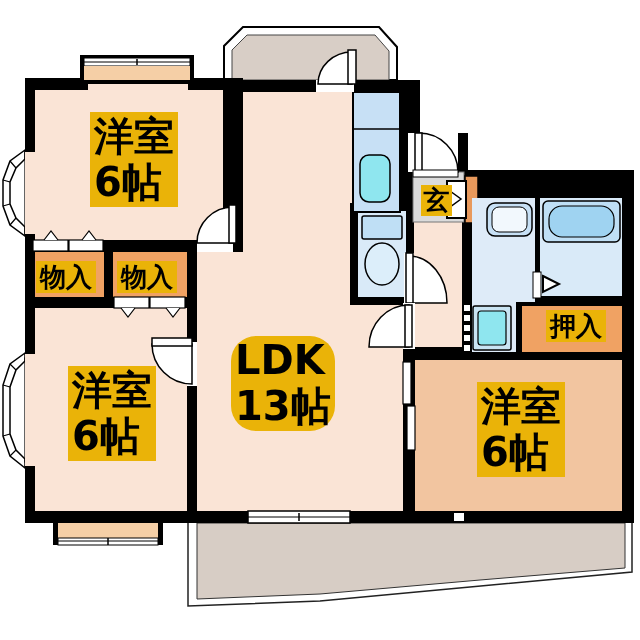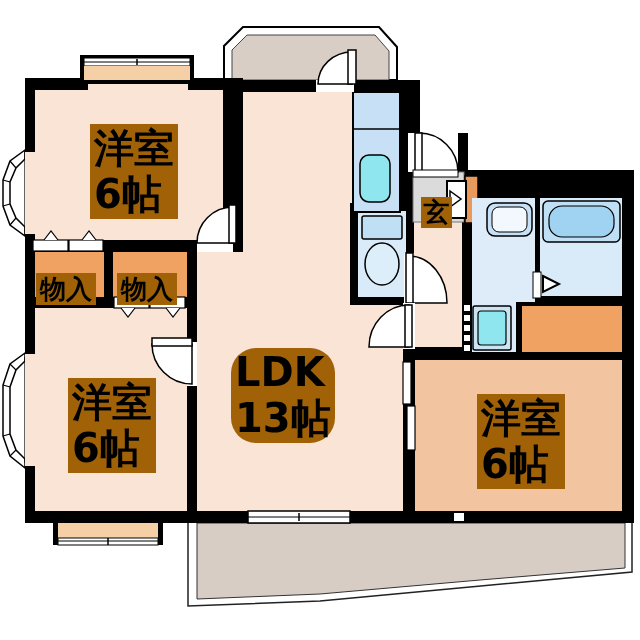--- a/index.html
+++ b/index.html
@@ -1,20 +1,20 @@
 <!DOCTYPE html>
 <html><head>
 <meta charset="utf-8">
 <style>
   html,body{margin:0;padding:0;background:#fff;}
   #stage{position:relative;width:640px;height:640px;background:#fff;overflow:hidden;
          font-family:"DejaVu Sans",sans-serif;}
   #plan-svg{position:absolute;left:0;top:0;}
-  .room-label{position:absolute;background:#a16207;color:#000;font-weight:600;
-              line-height:1.16;white-space:nowrap;padding:1px 4px;margin-top:12px;}
+  .room-label{position:absolute;background:#eab308;color:#000;font-weight:600;
+              line-height:1.16;white-space:nowrap;padding:1px 4px;}
   .lbl-lg{font-size:40px;}
   .lbl-md{font-size:26px;}
   .lbl-balcony{font-size:27px;letter-spacing:1px;}
   .genkan{display:flex;align-items:center;justify-content:center;}
 </style>
 </head>
 <body>
 
 <div id="stage">
 <svg id="plan-svg" width="640" height="640" viewBox="0 0 640 640">
@@ -204,16 +204,19 @@
   <div class="room-label lbl-lg" style="left:231px;top:336px;border-radius:25px;">
     <div>LDK</div>
     <div>13帖</div>
   </div>
   <div class="room-label lbl-md" style="left:36px;top:261px;">
     <span>物入</span>
   </div>
   <div class="room-label lbl-md" style="left:117px;top:261px;">
     <span>物入</span>
   </div>
+  <div class="room-label lbl-md" style="left:546px;top:310px;">
+    <span>押入</span>
+  </div>
   <div class="room-label lbl-md genkan" style="left:421px;top:185px;width:31px;height:31px;padding:0;">
     <span>玄</span>
   </div>
 </div>
 
 </body></html>

